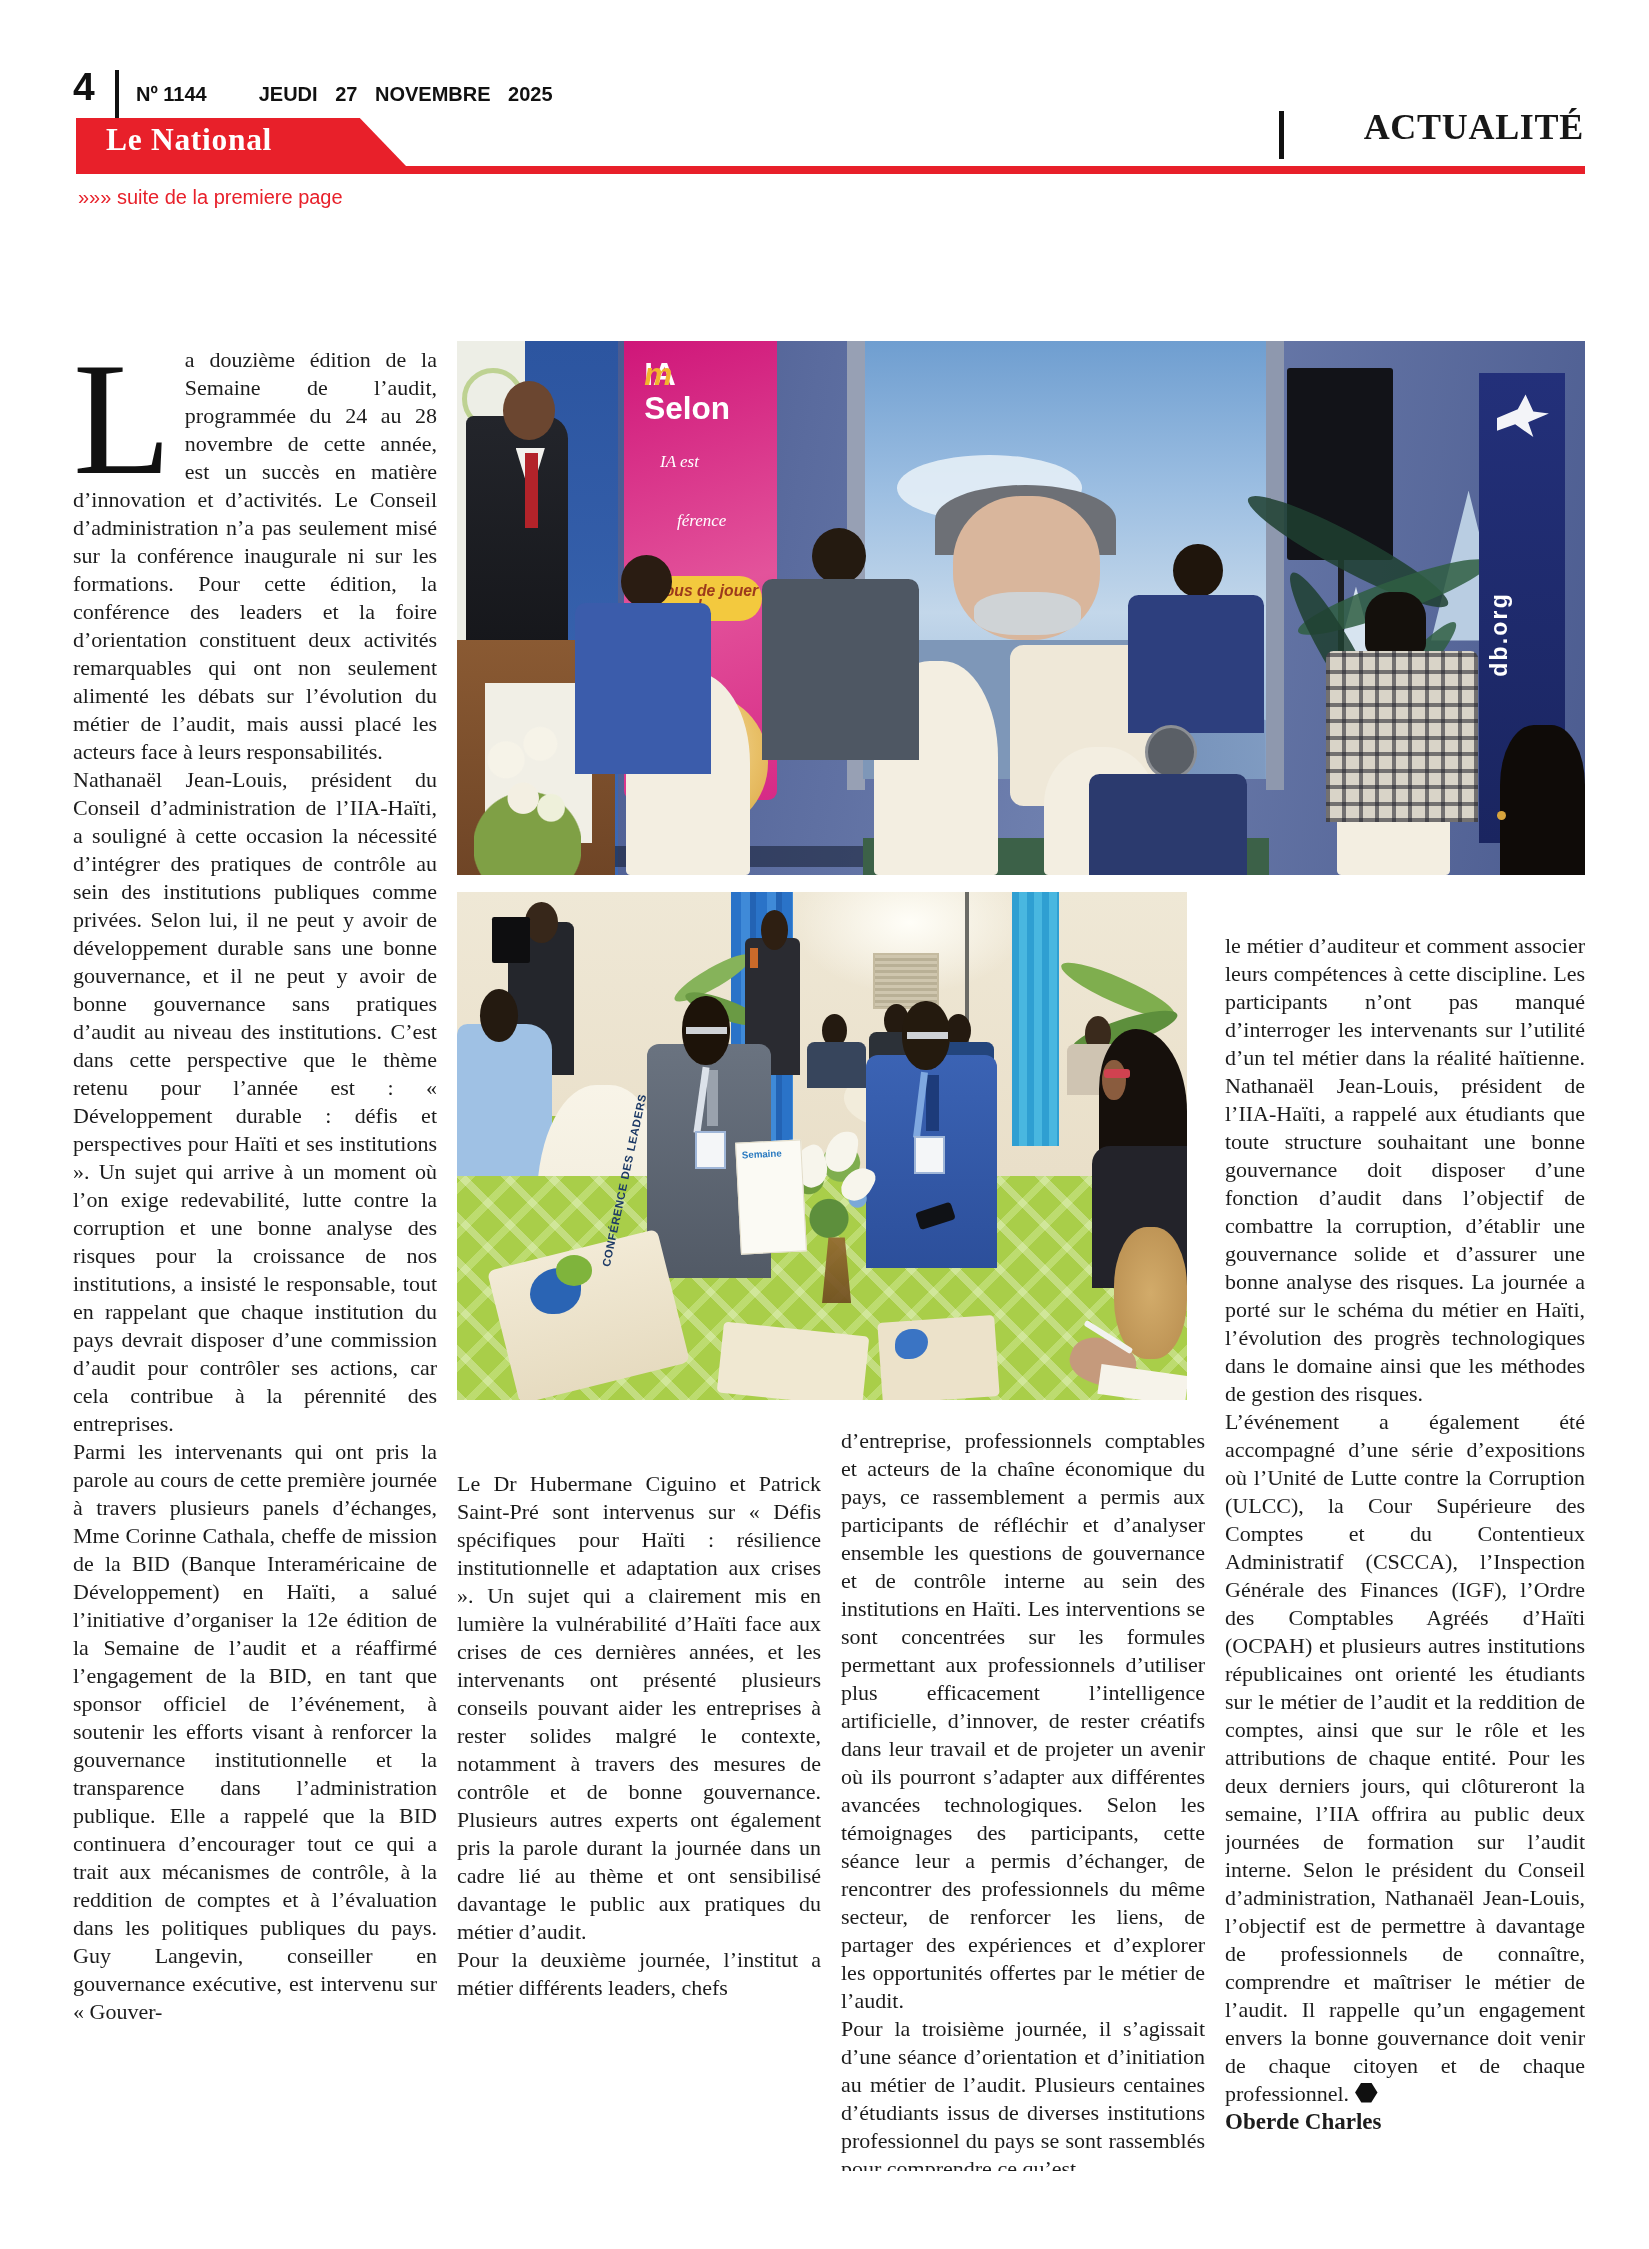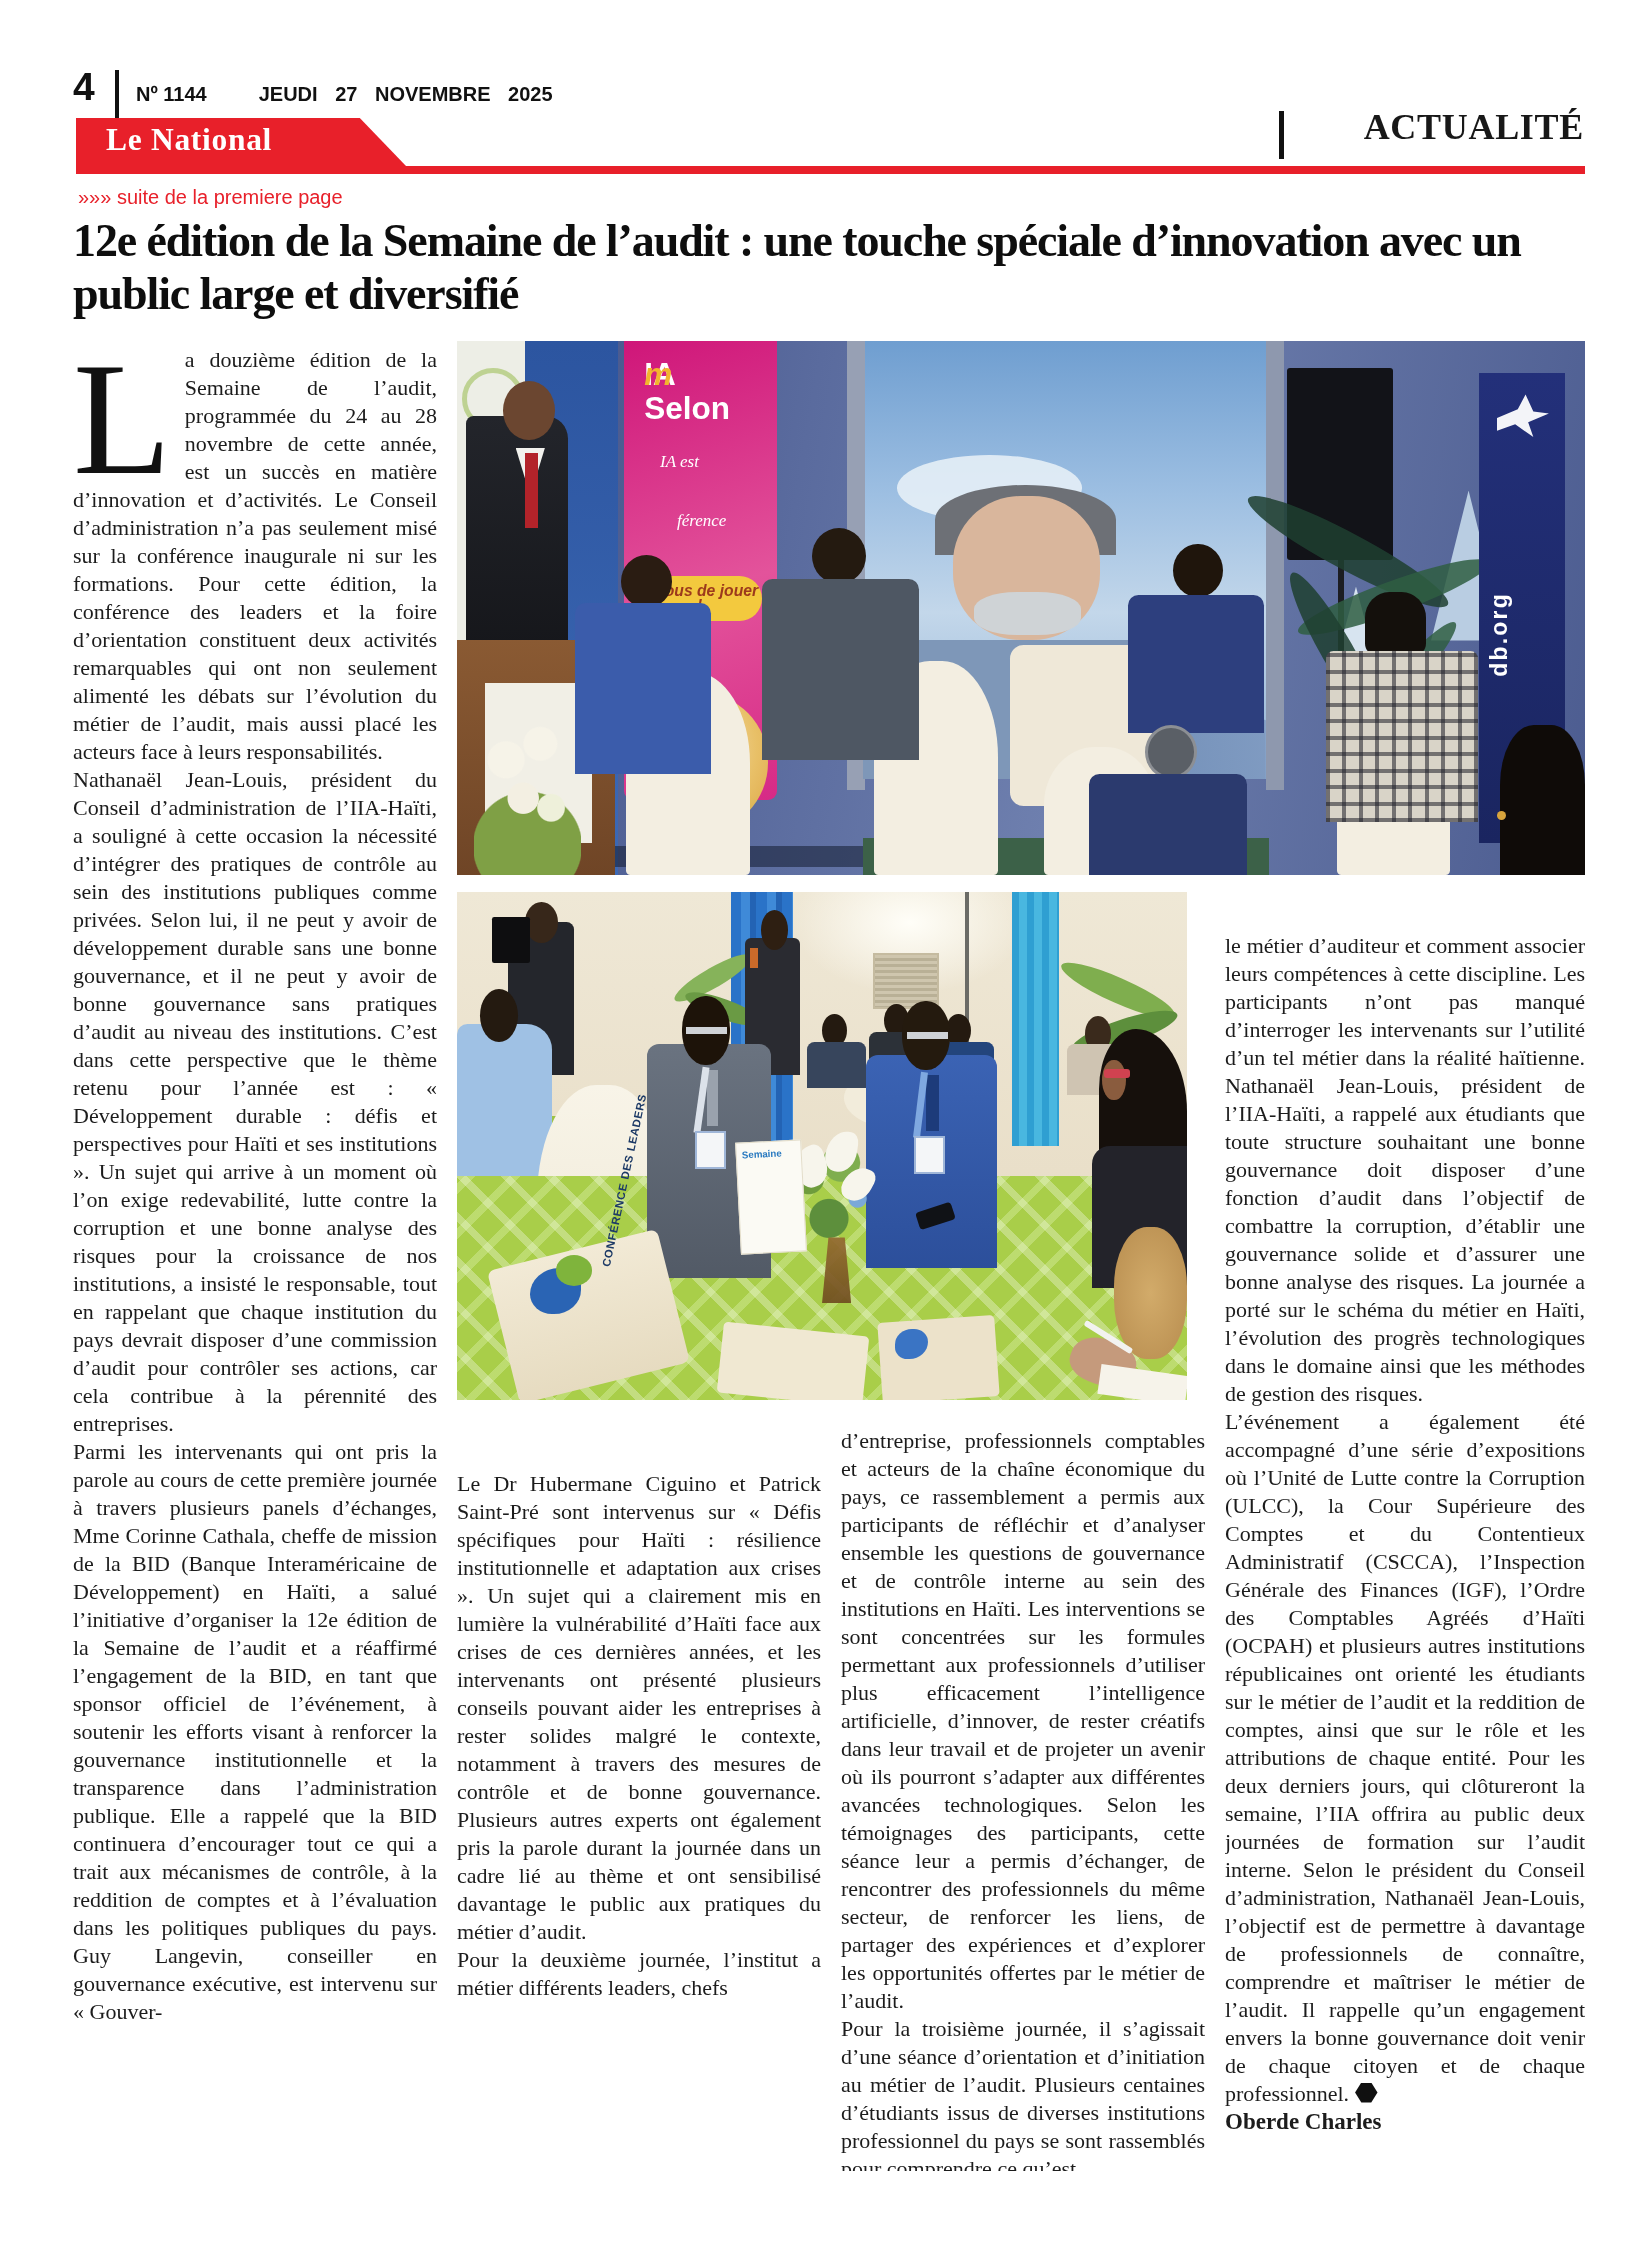--- a/index.html
+++ b/index.html
@@ -220,21 +220,20 @@
     <span class="date">JEUDI 27 NOVEMBRE 2025</span>
   </div>
   <div class="abs masthead">
     <span>Le National</span>
   </div>
   <div class="abs redline"></div>
   <div class="abs section-sep"></div>
   <div class="abs section">ACTUALITÉ</div>
   <div class="abs continuation">»»» suite de la premiere page</div>
 
-  <div class="abs headline">12e édition de la Semaine de l’audit : une touche spéciale d’innovation avec un  public large et diversifié</div>
 
   <div class="photo photo1">
     <div class="p1-wall"></div>
     <div class="p1-sidewhite"></div>
     <div class="p1-ring"></div>
     <div class="p1-year">2025</div>
     <div class="p1-bluecol"></div>
     <div class="p1-rollup"></div>
     <div class="p1-brand">
       <span>IA</span>

